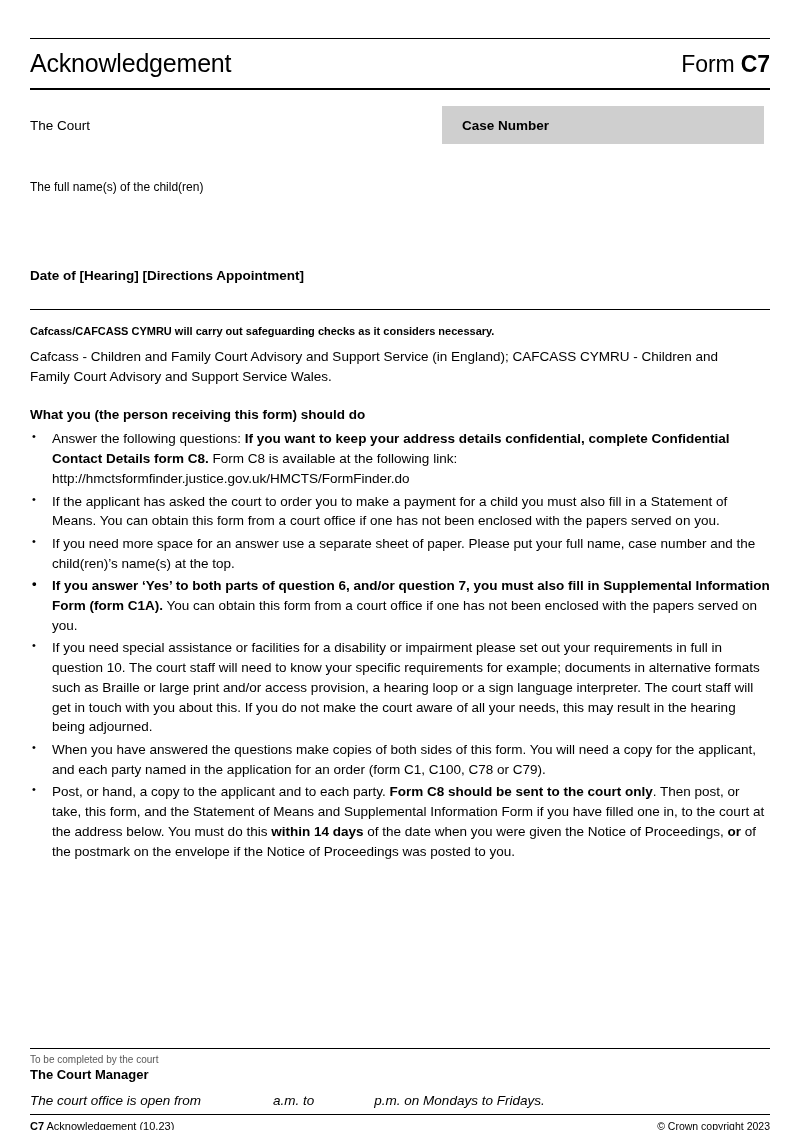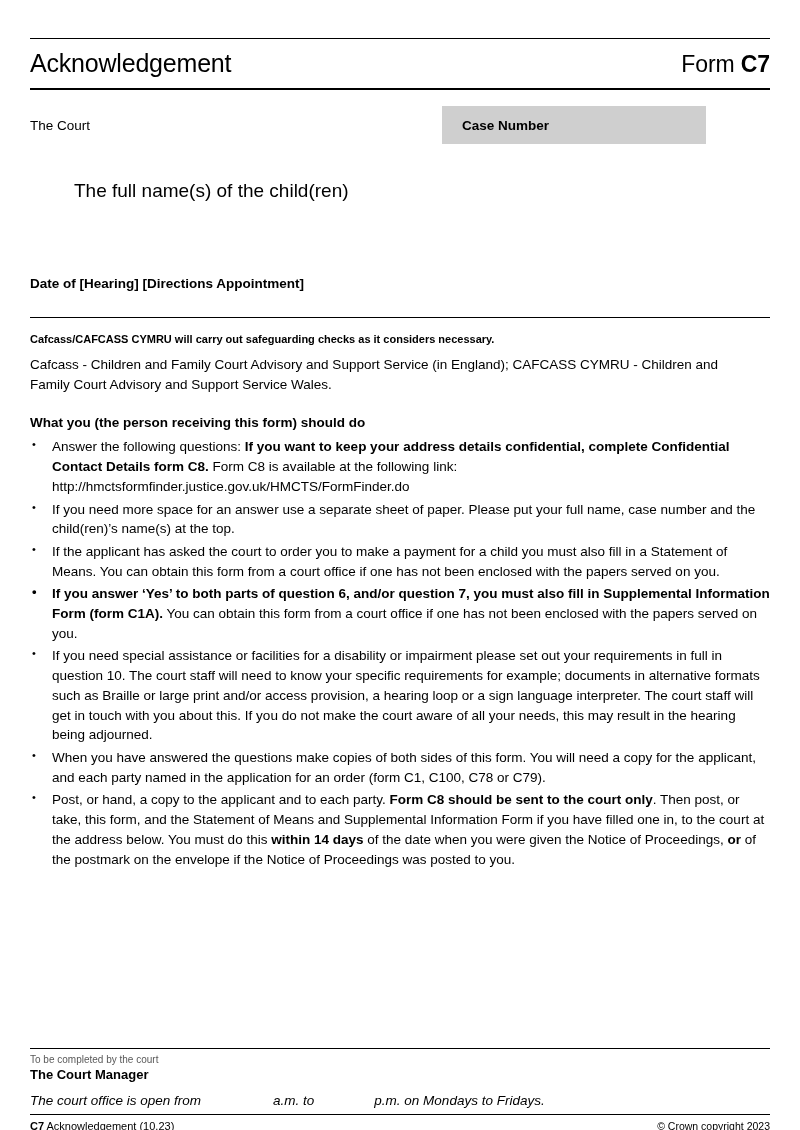--- a/index.html
+++ b/index.html
@@ -77,36 +77,35 @@
   .court-label {
     position: absolute;
     left: 0;
     top: 28px;
     font-size: 13.5px;
   }
   .case-number-box {
     position: absolute;
     left: 412px;
     top: 16px;
-    width: 264px;
+    width: 322px;
     height: 38px;
     background: #cfcfcf;
     display: flex;
     align-items: center;
   }
   .case-number-box .cn-label {
     font-size: 13.5px;
     font-weight: 700;
     padding-left: 20px;
   }
 
   .children-label {
-    font-size: 19px;
+    font-size: 12px;
     padding-top: 0px;
-    margin-left: 44px;
   }
   .spacer-children { height: 74px; }
 
   .date-label {
     font-size: 13.5px;
     font-weight: bold;
   }
   .spacer-date { height: 26px; }
 
   
@@ -227,22 +226,22 @@
 
   <hr class="rule-thin section-rule-top">
 
   <div class="lede">Cafcass/CAFCASS CYMRU will carry out safeguarding checks as it considers necessary.</div>
   <div class="sub">Cafcass - Children and Family Court Advisory and Support Service (in England); CAFCASS CYMRU - Children and Family Court Advisory and Support Service Wales.</div>
 
   <div class="section-heading">What you (the person receiving this form) should do</div>
 
   <ul class="bullets" id="instructions-list">
       <li><span>Answer the following questions: </span><b>If you want to keep your address details confidential, complete Confidential Contact Details form C8.</b><span> Form C8 is available at the following link: http://hmctsformfinder.justice.gov.uk/HMCTS/FormFinder.do</span></li>
+      <li><span>If the applicant has asked the court to order you to make a payment for a child you must also fill in a Statement of Means. You can obtain this form from a court office if one has not been enclosed with the papers served on you.</span></li>
       <li><span>If you need more space for an answer use a separate sheet of paper. Please put your full name, case number and the child(ren)’s name(s) at the top.</span></li>
-      <li><span>If the applicant has asked the court to order you to make a payment for a child you must also fill in a Statement of Means. You can obtain this form from a court office if one has not been enclosed with the papers served on you.</span></li>
       <li class="bold-bullet"><b>If you answer ‘Yes’ to both parts of question 6, and/or question 7, you must also fill in Supplemental Information Form (form C1A).</b><span> You can obtain this form from a court office if one has not been enclosed with the papers served on you.</span></li>
       <li><span>If you need special assistance or facilities for a disability or impairment please set out your requirements in full in question 10. The court staff will need to know your specific requirements for example; documents in alternative formats such as Braille or large print and/or access provision, a hearing loop or a sign language interpreter. The court staff will get in touch with you about this. If you do not make the court aware of all your needs, this may result in the hearing being adjourned.</span></li>
       <li><span>When you have answered the questions make copies of both sides of this form. You will need a copy for the applicant, and each party named in the application for an order (form C1, C100, C78 or C79).</span></li>
       <li><span>Post, or hand, a copy to the applicant and to each party. </span><b>Form C8 should be sent to the court only</b><span>. Then post, or take, this form, and the Statement of Means and Supplemental Information Form if you have filled one in, to the court at the address below. You must do this </span><b>within 14 days</b><span> of the date when you were given the Notice of Proceedings, </span><b>or</b><span> of the postmark on the envelope if the Notice of Proceedings was posted to you.</span></li>
     </ul>
 
   <div class="footer">
     <hr class="rule-thin">
     <div class="footer-note">To be completed by the court</div>
     <div class="footer-manager">The Court Manager</div>

